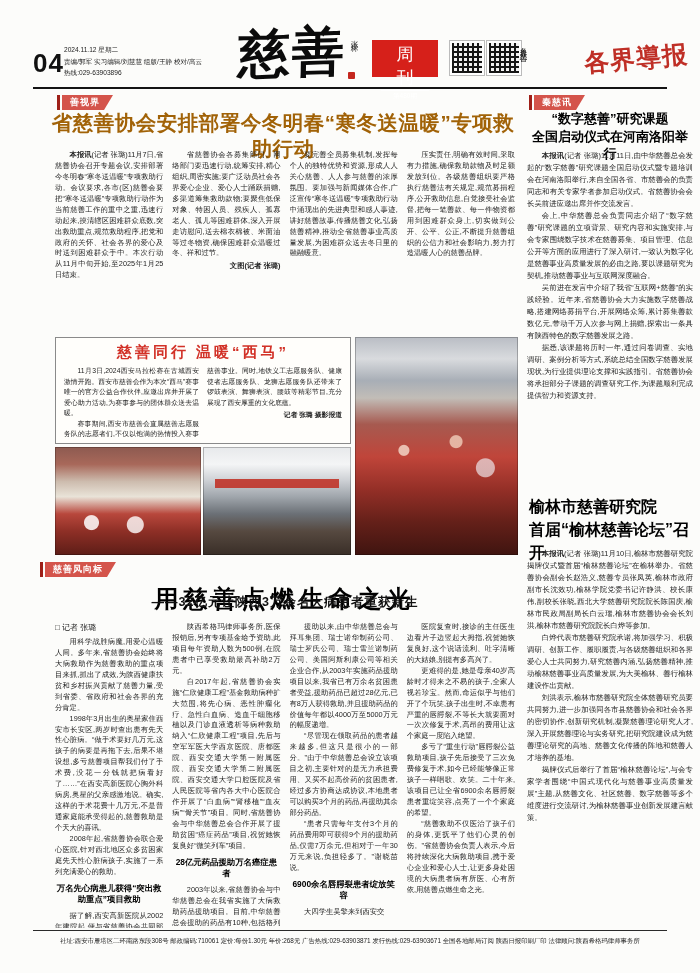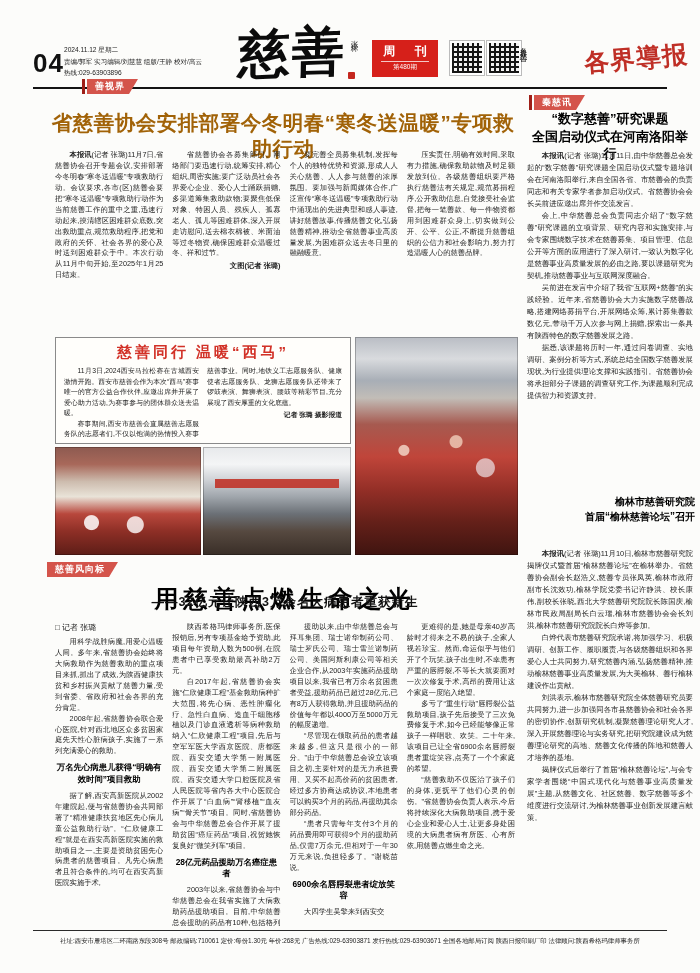--- a/index.html
+++ b/index.html
@@ -7,21 +7,21 @@
         font-family:"Liberation Sans","DejaVu Sans",sans-serif;color:#222;overflow:hidden;}
 
   
   .page-number{position:absolute;left:33px;top:48px;font-size:26px;font-weight:800;color:#111;letter-spacing:1px;}
   .edition-info{position:absolute;left:64px;top:44px;font-size:6.6px;line-height:1.75;color:#222;white-space:nowrap;}
   .masthead-title{position:absolute;left:238px;top:18px;font-family:"DejaVu Serif","Liberation Serif",serif;
         font-size:52px;font-weight:900;color:#0b0b0b;transform:rotate(-2deg) skewX(-3deg);letter-spacing:2px;}
   .masthead-signature{position:absolute;left:349px;top:34px;writing-mode:vertical-rl;font-size:7.5px;color:#333;letter-spacing:2px;}
   .masthead-seal{position:absolute;left:348px;top:72px;width:7px;height:7px;background:#c4271e;border-radius:1px;}
   .weekly-box{position:absolute;left:372px;top:40px;width:66px;height:37px;background:#d6201a;color:#fff;text-align:center;}
-  .weekly-label{font-size:12px;font-weight:700;letter-spacing:8px;padding:3px 0 1px 8px;}
+  .weekly-label{font-size:17px;font-weight:400;letter-spacing:8px;padding:3px 0 1px 8px;}
   .issue-number{font-size:6.5px;border-top:1px solid rgba(255,255,255,.75);margin:0 9px;padding-top:1px;}
   .qr-group{position:absolute;left:450px;top:41px;display:flex;gap:3px;}
   .qr{width:30px;height:30px;background-color:#f7f7f7;border:2px solid #fff;outline:1px solid #bbb;
       background-image:repeating-linear-gradient(0deg,#161616 0 2px,transparent 2px 5px),
                        repeating-linear-gradient(90deg,#161616 0 2px,#f2f2f2 2px 5px);}
   .qr-caption{position:absolute;left:518px;top:42px;writing-mode:vertical-rl;font-size:7.5px;letter-spacing:2px;color:#111;}
   .brand-logo{position:absolute;left:584px;top:42px;font-family:"DejaVu Serif","Liberation Serif",serif;
       font-size:25px;font-weight:800;color:#bf2f26;transform:rotate(-5deg);letter-spacing:1px;}
   .header-rule{position:absolute;left:33px;right:33px;top:87px;height:2px;background:#141414;}
 
@@ -67,22 +67,22 @@
   
   .life-headline{position:absolute;left:55px;top:583px;width:460px;text-align:center;
       font-family:"Liberation Serif","DejaVu Serif",serif;font-size:24px;font-weight:800;color:#000;letter-spacing:5px;}
   .life-subtitle{position:absolute;left:55px;top:594px;width:460px;text-align:center;
       font-size:12.5px;font-weight:700;color:#111;letter-spacing:1px;}
   .life-byline{font-size:8px;text-indent:0 !important;margin-bottom:3px !important;color:#222;}
 
   
   .qinci-a1-title{position:absolute;left:527px;top:110px;width:166px;text-align:center;
       font-size:13px;font-weight:800;color:#000;line-height:1.35;}
-  .qinci-a2-title{position:absolute;left:529px;top:495px;width:166px;text-align:right;
-      font-size:10px;font-weight:800;color:#000;line-height:1.45;}
+  .qinci-a2-title{position:absolute;left:529px;top:495px;width:166px;text-align:left;
+      font-size:16px;font-weight:800;color:#000;line-height:1.45;}
   .rcol{position:absolute;left:527px;width:166px;overflow:hidden;font-size:7.4px;line-height:1.62;
       text-align:justify;color:#242424;}
   .rcol p{margin:0;text-indent:2em;}
 
   
   .footer-rule{position:absolute;left:33px;right:33px;top:930px;height:1px;background:#2a2a2a;}
   .footer-text{position:absolute;left:20px;right:20px;top:937px;text-align:center;font-size:6.4px;color:#222;white-space:nowrap;}
 </style>
 </head>
 <body>
@@ -103,21 +103,21 @@
     <div class="issue-number">第480期</div>
   </div>
   <div class="qr-group">
     <div class="qr"></div>
     <div class="qr"></div>
   </div>
   <div class="qr-caption">各界慈善</div>
   <div class="brand-logo">各界導报</div>
   <div class="header-rule"></div>
 
-  <div class="tag" style="left:57px;top:79px;margin-left:25px;">
+  <div class="tag" style="left:57px;top:95px;">
     <span class="tag-bar"></span>
     <span class="tag-flag">善视界</span>
   </div>
   <div class="main-headline">省慈善协会安排部署今冬明春“寒冬送温暖”专项救助行动</div>
   <div class="cols" style="left:55px;top:150px;width:460px;height:181px;">
     <div class="col">
       <p><span class="lead">本报讯</span><span>(记者 张璐)11月7日,省慈善协会召开专题会议,安排部署今冬明春“寒冬送温暖”专项救助行动。会议要求,各市(区)慈善会要把“寒冬送温暖”专项救助行动作为当前慈善工作的重中之重,迅速行动起来,摸清辖区困难群众底数,突出救助重点,规范救助程序,把党和政府的关怀、社会各界的爱心及时送到困难群众手中。本次行动从11月中旬开始,至2025年1月25日结束。</span></p>
     </div>
     <div class="col">
       <p>省慈善协会各募集部门、网络部门要迅速行动,统筹安排,精心组织,周密实施;要广泛动员社会各界爱心企业、爱心人士踊跃捐赠,多渠道筹集救助款物;要聚焦低保对象、特困人员、残疾人、孤寡老人、孤儿等困难群体,深入开展走访慰问,送去棉衣棉被、米面油等过冬物资,确保困难群众温暖过冬、祥和过节。</p>
@@ -141,48 +141,50 @@
       <div class="fcol">
         <p style="text-indent:0;">慈善事业。同时,地铁义工志愿服务队、健康使者志愿服务队、龙狮志愿服务队还带来了锣鼓表演、舞狮表演、腰鼓等精彩节目,充分展现了西安厚重的文化底蕴。</p>
         <p class="credit">记者 张璐 摄影报道</p>
       </div>
     </div>
   </div>
   <div class="photo photo-supplies"></div>
   <div class="photo photo-tent"></div>
   <div class="photo photo-marathon"></div>
 
-  <div class="tag" style="left:47px;top:562px;flex-direction:column;">
+  <div class="tag" style="left:40px;top:562px;">
     <span class="tag-bar"></span>
     <span class="tag-flag">慈善风向标</span>
   </div>
   <div class="life-headline">用慈善点燃生命之光</div>
   <div class="life-subtitle">——32亿元让陕西3万余名大病患者重获新生</div>
   <div class="cols" style="left:55px;top:622px;width:460px;height:306px;">
     <div class="col">
       <p class="life-byline">□ 记者 张璐</p>
       <p>用科学战胜病魔,用爱心温暖人间。多年来,省慈善协会始终将大病救助作为慈善救助的重点项目来抓,抓出了成效,为陕西健康扶贫和乡村振兴贡献了慈善力量,受到省委、省政府和社会各界的充分肯定。</p>
+      <p>1998年3月出生的奥星家住西安市长安区,两岁时查出患有先天性心脏病。“做手术要好几万元,这孩子的病要是再拖下去,后果不堪设想,多亏慈善项目帮我们付了手术费,没花一分钱就把病看好了……”在西安高新医院心胸外科病房,奥星的父亲感激地说。确实,这样的手术花费十几万元,不是普通家庭能承受得起的,慈善救助是个天大的喜讯。</p>
       <p>2008年起,省慈善协会联合爱心医院,针对西北地区众多贫困家庭先天性心脏病孩子,实施了一系列充满爱心的救助。</p>
-      <p class="column-subhead">万名先心病患儿获得“明确有效时间”项目救助</p>
+      <p class="column-subhead">万名先心病患儿获得“突出救助重点”项目救助</p>
       <p>据了解,西安高新医院从2002年建院起,便与省慈善协会共同部署了“精准健康扶贫地区先心病儿童公益救助行动”。“仁欣健康工程”就是在西安高新医院实施的救助项目之一,主要是资助贫困先心病患者的慈善项目。凡先心病患者且符合条件的,均可在西安高新医院实施手术,</p>
     </div>
     <div class="col">
       <p>陕西希格玛律师事务所,医保报销后,另有专项基金给予资助,此项目每年资助人数为500例,在院患者中已享受救助最高补助2万元。</p>
       <p>自2017年起,省慈善协会实施“仁欣健康工程”基金救助病种扩大范围,将先心病、恶性肿瘤化疗、急性白血病、造血干细胞移植以及门诊血液透析等病种救助纳入“仁欣健康工程”项目,先后与空军军医大学西京医院、唐都医院、西安交通大学第一附属医院、西安交通大学第二附属医院、西安交通大学口腔医院及省人民医院等省内各大中心医院合作开展了“白血病”“肾移植”“血友病”“骨关节”项目。同时,省慈善协会与中华慈善总会合作开展了援助贫困“癌症药品”项目,祝贺她恢复良好“微笑列车”项目。</p>
       <p class="column-subhead">28亿元药品援助万名癌症患者</p>
       <p>2003年以来,省慈善协会与中华慈善总会在我省实施了大病救助药品援助项目。目前,中华慈善总会援助的药品有10种,包括格列卫、达希纳、多吉美、易瑞沙、拜科奇、恩泰来、万他维、全可利、特罗凯、安维汀等。这些药品主要援助无经济能力支付高昂药价的慢性粒细胞白血病、胃肠道间质瘤、晚期肾癌、肺癌、肠癌和原发性肝癌以及血友病等病种患者。</p>
     </div>
     <div class="col">
       <p>援助以来,由中华慈善总会与拜耳集团、瑞士诺华制药公司、瑞士罗氏公司、瑞士雪兰诺制药公司、美国阿斯利康公司等相关企业合作,从2003年实施药品援助项目以来,我省已有万余名贫困患者受益,援助药品已超过28亿元,已有8万人获得救助,并且援助药品的价值每年都以4000万至5000万元的幅度递增。</p>
       <p>“尽管现在领取药品的患者越来越多,但这只是很小的一部分。”由于中华慈善总会设立该项目之初,主要针对的是无力承担费用、又买不起高价药的贫困患者,经过多方协商达成协议,本地患者可以购买3个月的药品,再援助其余部分药品。</p>
       <p>“患者只需每年支付3个月的药品费用即可获得9个月的援助药品,仅需7万余元,但相对于一年30万元来说,负担轻多了。”谢晓苗说。</p>
       <p class="column-subhead">6900余名唇腭裂患者绽放笑容</p>
       <p>大四学生吴擎来到西安交</p>
     </div>
     <div class="col">
+      <p>医院复查时,接诊的主任医生边看片子边竖起大拇指,祝贺她恢复良好,这个说话流利、吐字清晰的大姑娘,别提有多高兴了。</p>
       <p>更难得的是,她是母亲40岁高龄时才得来之不易的孩子,全家人视若珍宝。然而,命运似乎与他们开了个玩笑,孩子出生时,不幸患有严重的唇腭裂,不等长大就要面对一次次修复手术,高昂的费用让这个家庭一度陷入绝望。</p>
       <p>多亏了“重生行动”唇腭裂公益救助项目,孩子先后接受了三次免费修复手术,如今已经能够像正常孩子一样唱歌、欢笑。二十年来,该项目已让全省6900余名唇腭裂患者重绽笑容,点亮了一个个家庭的希望。</p>
       <p>“慈善救助不仅医治了孩子们的身体,更抚平了他们心灵的创伤。”省慈善协会负责人表示,今后将持续深化大病救助项目,携手爱心企业和爱心人士,让更多身处困境的大病患者病有所医、心有所依,用慈善点燃生命之光。</p>
     </div>
   </div>
 
   <div class="tag" style="left:529px;top:95px;">
     <span class="tag-bar"></span>
     <span class="tag-flag">秦慈讯</span>
   </div>

